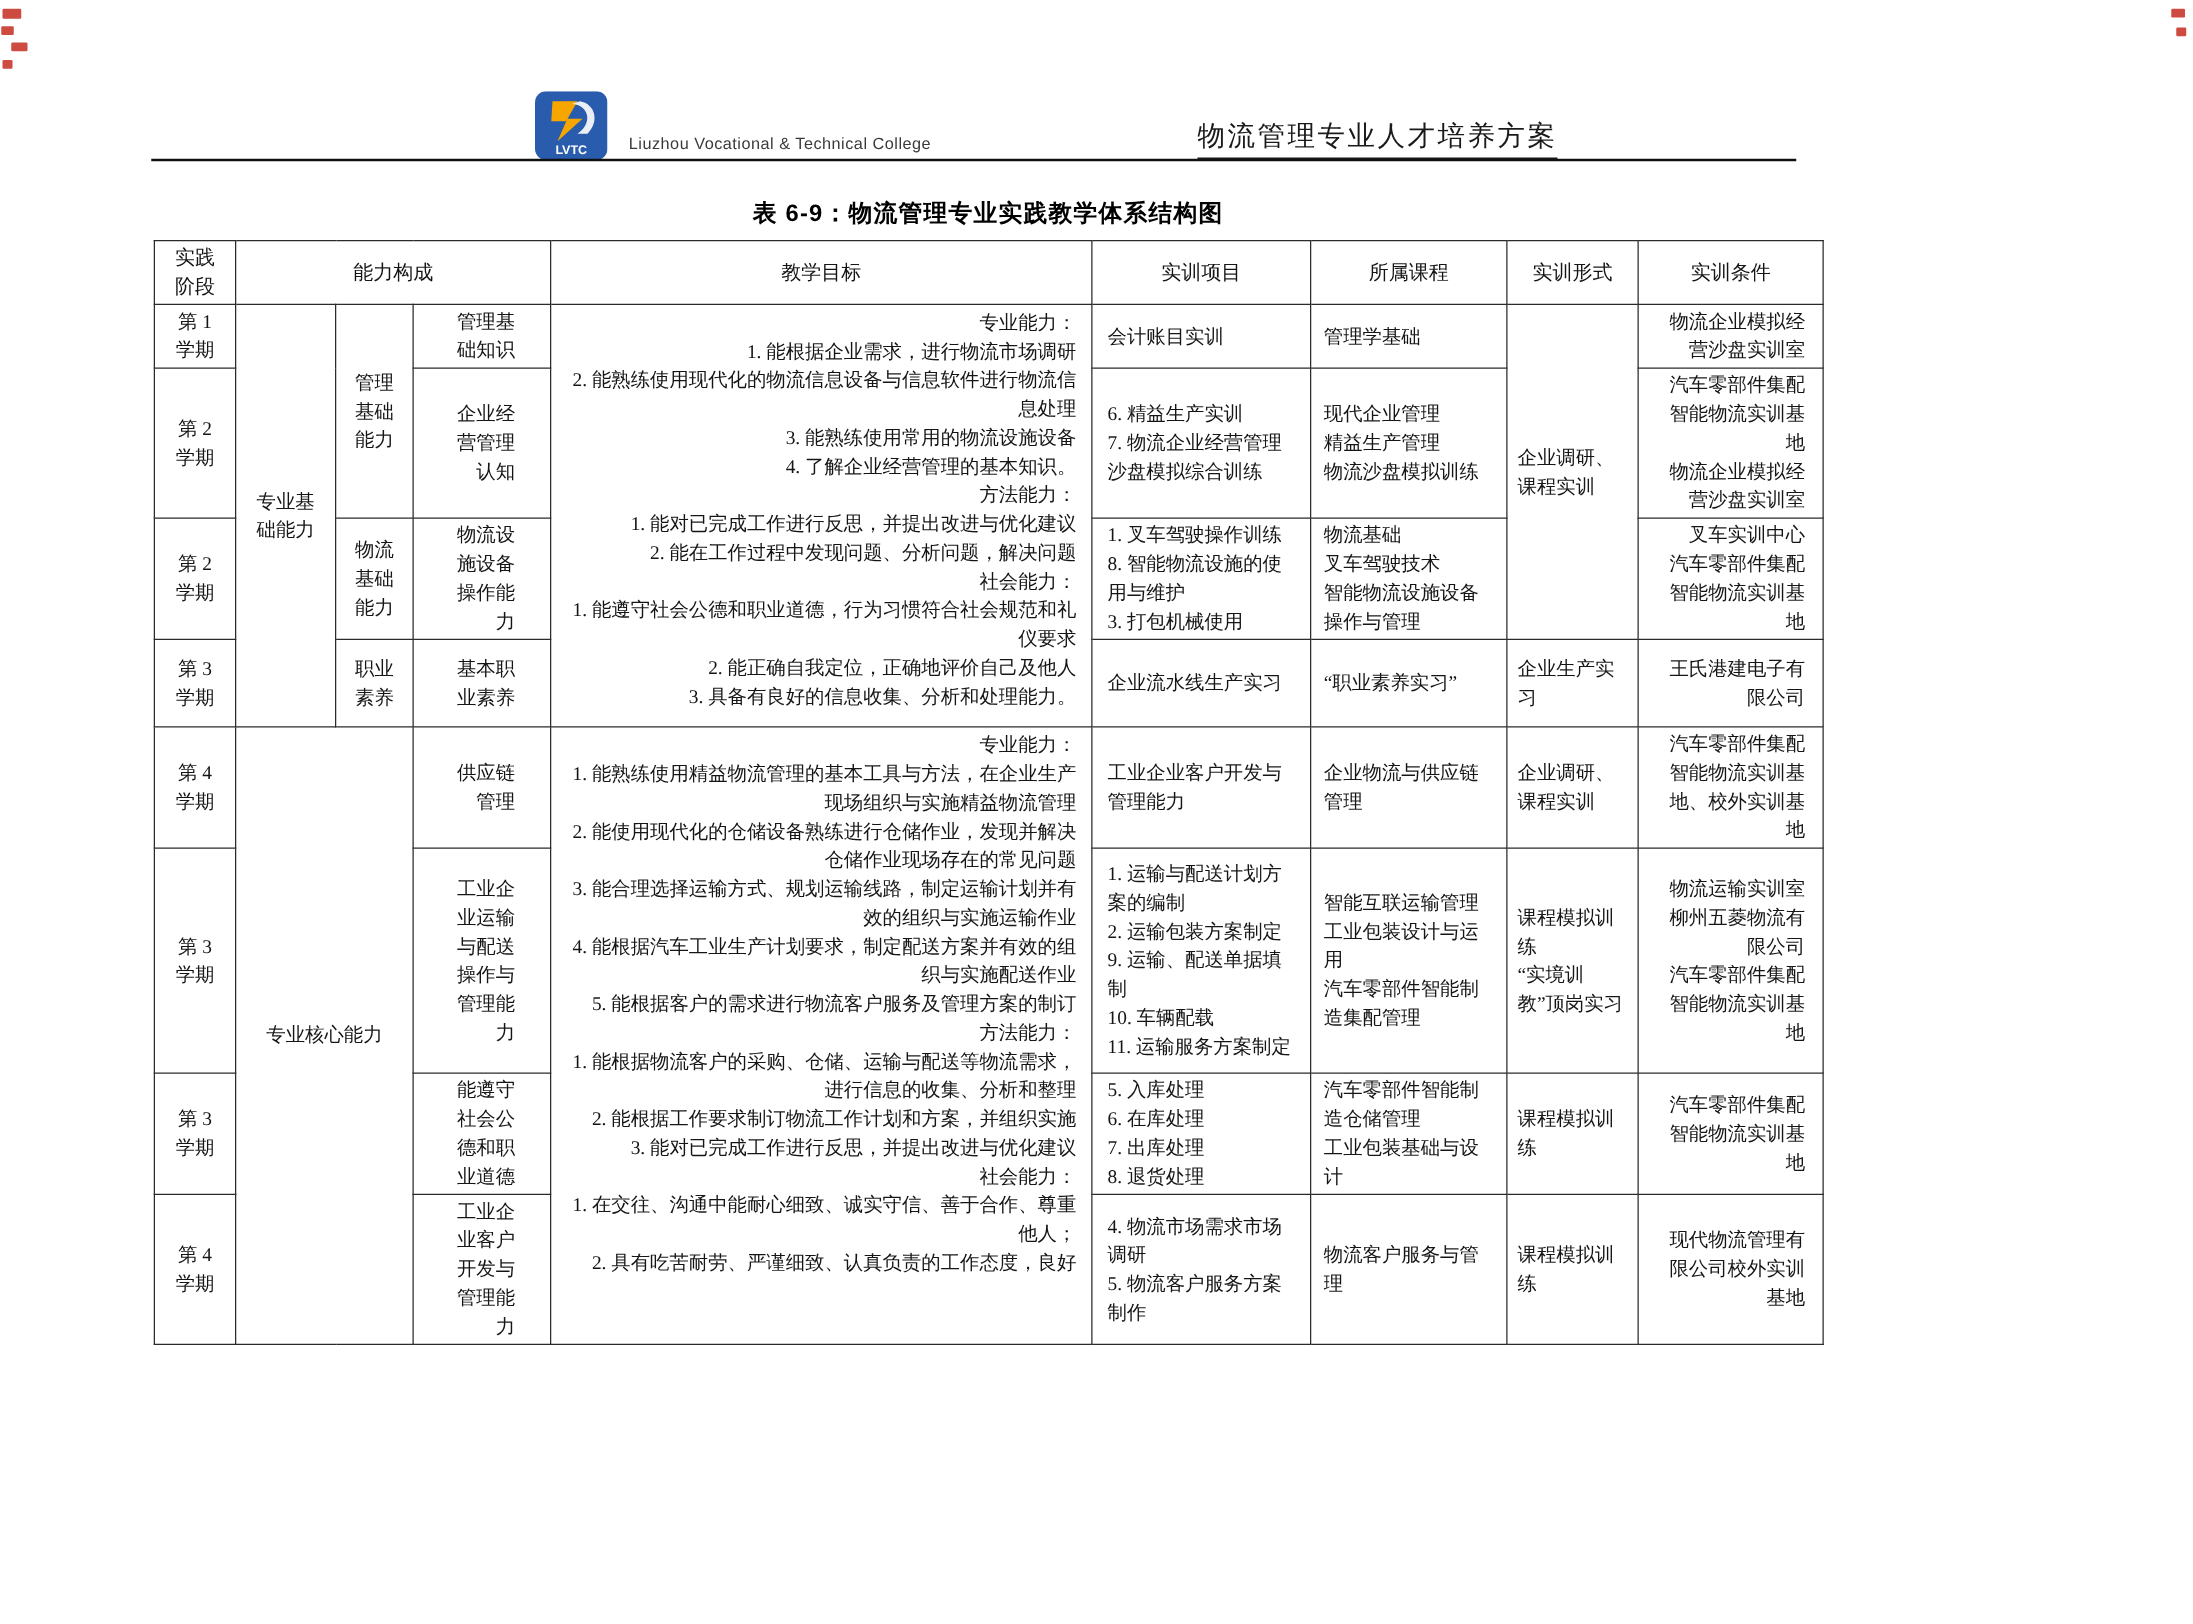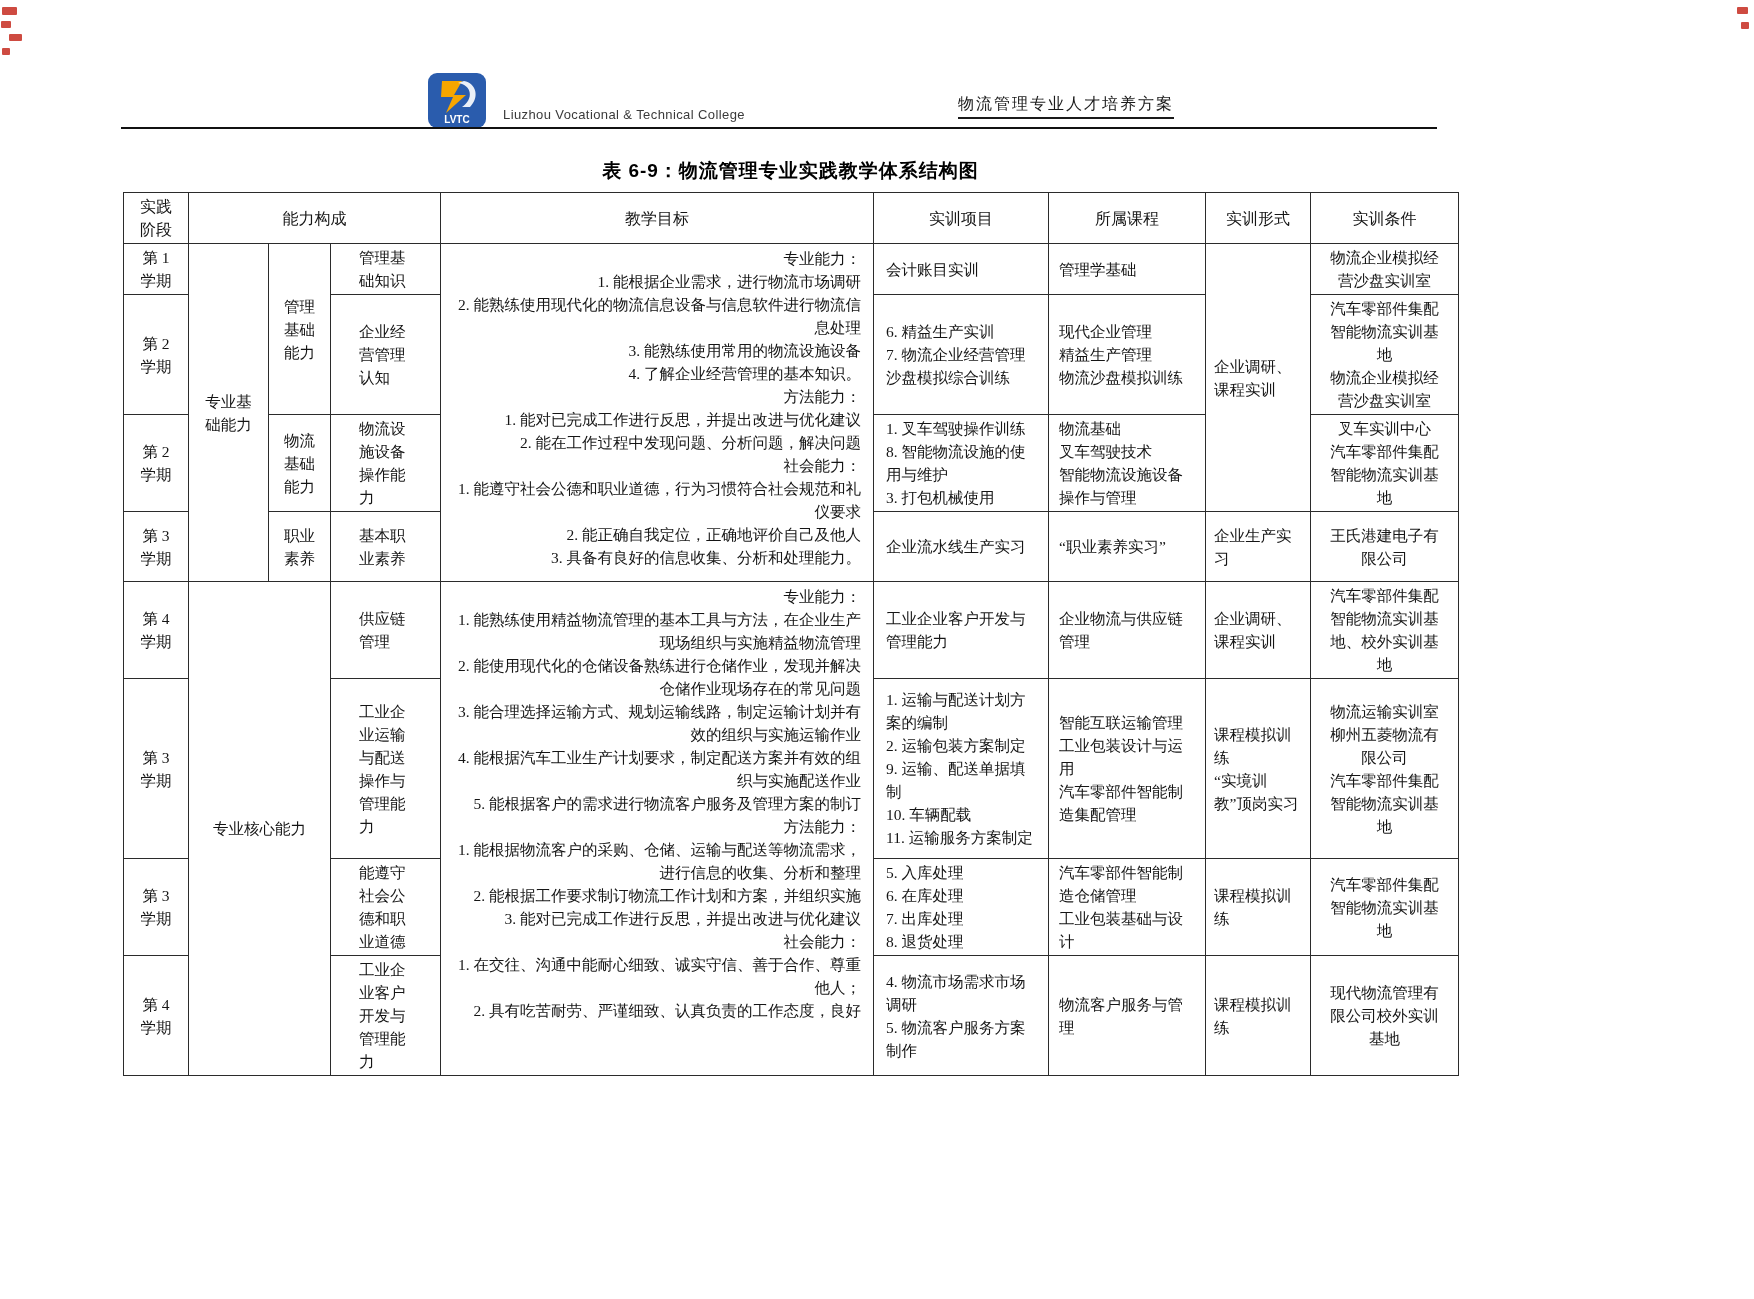--- a/index.html
+++ b/index.html
@@ -8,41 +8,41 @@
 
   
   .artifact{position:absolute;background:#c62b20;opacity:.85;border-radius:1px;}
 
   
   .logo{position:absolute;left:428px;top:73px;width:58px;height:55px;}
   .school-cn{position:absolute;left:502px;top:70px;font-size:31px;font-weight:bold;
              font-style:italic;letter-spacing:7px;color:#111;white-space:nowrap;}
   .school-en{position:absolute;left:503px;top:107px;font-size:13px;color:#3a3a3a;
              letter-spacing:.4px;white-space:nowrap;font-family:"Liberation Sans",sans-serif;}
-  .doc-label{position:absolute;left:958px;top:94px;font-size:16px;letter-spacing:2px;
+  .doc-label{position:absolute;left:958px;top:94px;font-size:22px;letter-spacing:2px;
              border-bottom:2px solid #1a1a1a;padding-bottom:2px;white-space:nowrap;}
   .head-rule{position:absolute;left:121px;top:127px;width:1316px;height:2px;background:#111;}
 
   
   .content{position:absolute;left:123px;top:140px;width:1335px;}
   .tbl-title{text-align:center;font-family:"Liberation Sans","DejaVu Sans",sans-serif;
              font-weight:bold;font-size:19px;letter-spacing:1px;color:#000;
              margin:18px 0 8px 0;white-space:pre-line;}
   table{border-collapse:collapse;table-layout:fixed;width:1335px;font-size:15.5px;line-height:23px;color:#151515;}
   th,td{border:1.6px solid #2b2b2b;white-space:pre-line;vertical-align:middle;
         padding:2px 6px;font-weight:normal;overflow:hidden;}
   th{text-align:center;font-size:16px;padding:2px 2px;}
   td.center{text-align:center;padding:2px 4px;}
   td.subab{text-align:center;padding:2px 12px;}
-  td.spec{text-align:left;padding:2px 28px;}
+  td.spec{text-align:right;padding:2px 28px;}
   td.goal{vertical-align:top;text-align:right;padding:3px 12px;}
   td.proj{text-align:left;padding:2px 12px;}
   td.course{text-align:left;padding:2px 10px;}
   td.form{text-align:left;padding:2px 8px;}
-  td.cond{text-align:center;padding:2px 14px;}
+  td.cond{text-align:right;padding:2px 14px;}
 </style>
 </head>
 <body>
 <div class="page">
 
   <div class="artifact" style="left:2px;top:7px;width:15px;height:8px;"></div>
   <div class="artifact" style="left:1px;top:21px;width:10px;height:7px;"></div>
   <div class="artifact" style="left:9px;top:34px;width:13px;height:7px;"></div>
   <div class="artifact" style="left:2px;top:48px;width:8px;height:7px;"></div>
   <div class="artifact" style="left:1737px;top:7px;width:11px;height:7px;"></div>

